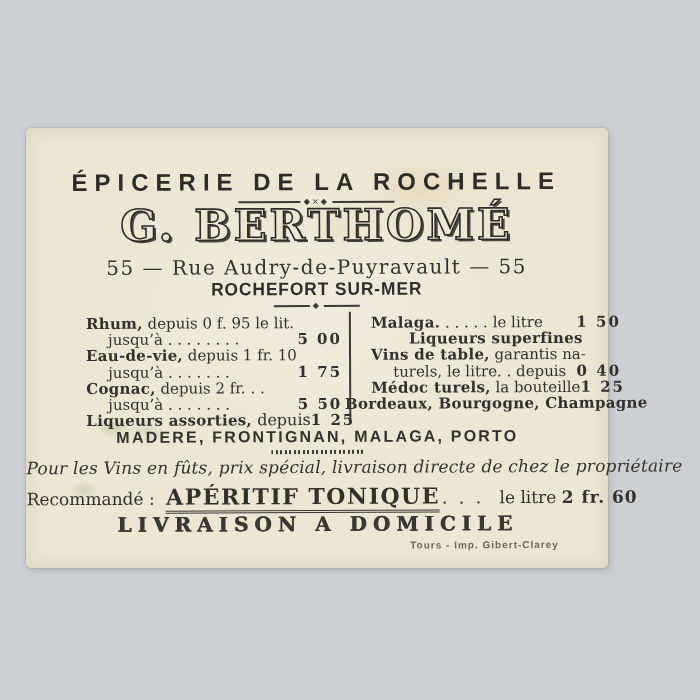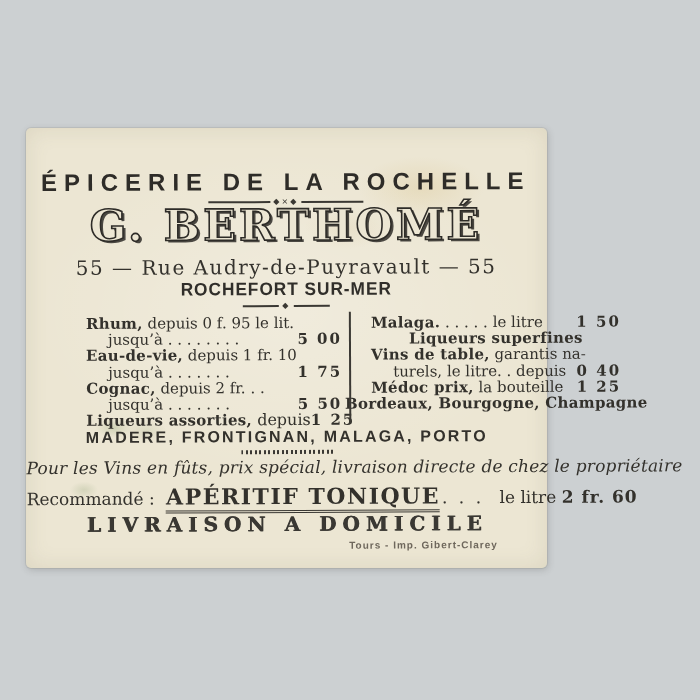--- a/index.html
+++ b/index.html
@@ -4,21 +4,21 @@
 <style>
   html,body{margin:0;padding:0;}
   body{
     width:700px;height:700px;overflow:hidden;
     background:#ccd0d2;
     font-family:"DejaVu Serif", serif;
     position:relative;
   }
   .stage{position:absolute;inset:0;}
   .card{
-    position:absolute;left:26px;top:128px;width:521px;height:440px;
+    position:absolute;left:26px;top:128px;width:582px;height:440px;
     background-color:#ece6d3;
     background-image:
       radial-gradient(ellipse 90px 45px at 395px 60px, rgba(214,190,130,0.28), rgba(214,190,130,0) 70%),
       radial-gradient(ellipse 60px 30px at 320px 100px, rgba(210,190,140,0.18), rgba(210,190,140,0) 70%),
       radial-gradient(ellipse 26px 14px at 88px 300px, rgba(140,160,110,0.30), rgba(140,160,110,0) 70%),
       radial-gradient(ellipse 20px 12px at 58px 362px, rgba(140,160,115,0.26), rgba(140,160,115,0) 70%),
       radial-gradient(ellipse 30px 16px at 120px 303px, rgba(150,165,120,0.20), rgba(150,165,120,0) 70%),
       radial-gradient(ellipse 340px 220px at 50% 42%, rgba(255,255,255,0.22), rgba(255,255,255,0) 75%);
     border-radius:5px;
     box-shadow:0 0 0 1px rgba(90,85,70,0.10), 1px 2px 7px rgba(60,60,60,0.22), inset 0 0 22px rgba(120,110,85,0.14);
@@ -179,21 +179,21 @@
               <span class="row-label"><span class="row-name">Liqueurs superfines</span></span>
             </div>
             <div class="price-row">
               <span class="row-label"><span class="row-name">Vins de table,</span><span class="row-desc"> garantis na-</span></span>
             </div>
             <div class="price-row indent">
               <span class="row-label"><span class="row-desc">turels, le litre.  .  depuis</span></span>
               <span class="row-price">0 40</span>
             </div>
             <div class="price-row">
-              <span class="row-label"><span class="row-name">Médoc prix,</span><span class="row-desc"> la bouteille</span></span>
+              <span class="row-label"><span class="row-name">Médoc turels,</span><span class="row-desc"> la bouteille</span></span>
               <span class="row-price">1 25</span>
             </div>
             <div class="price-row center">
               <span class="row-label"><span class="row-name">Bordeaux, Bourgogne, Champagne</span></span>
             </div>
           </div>
       </div>
       <div class="vdivider"></div>
 
       <div class="wines">MADERE, FRONTIGNAN, MALAGA, PORTO</div>

